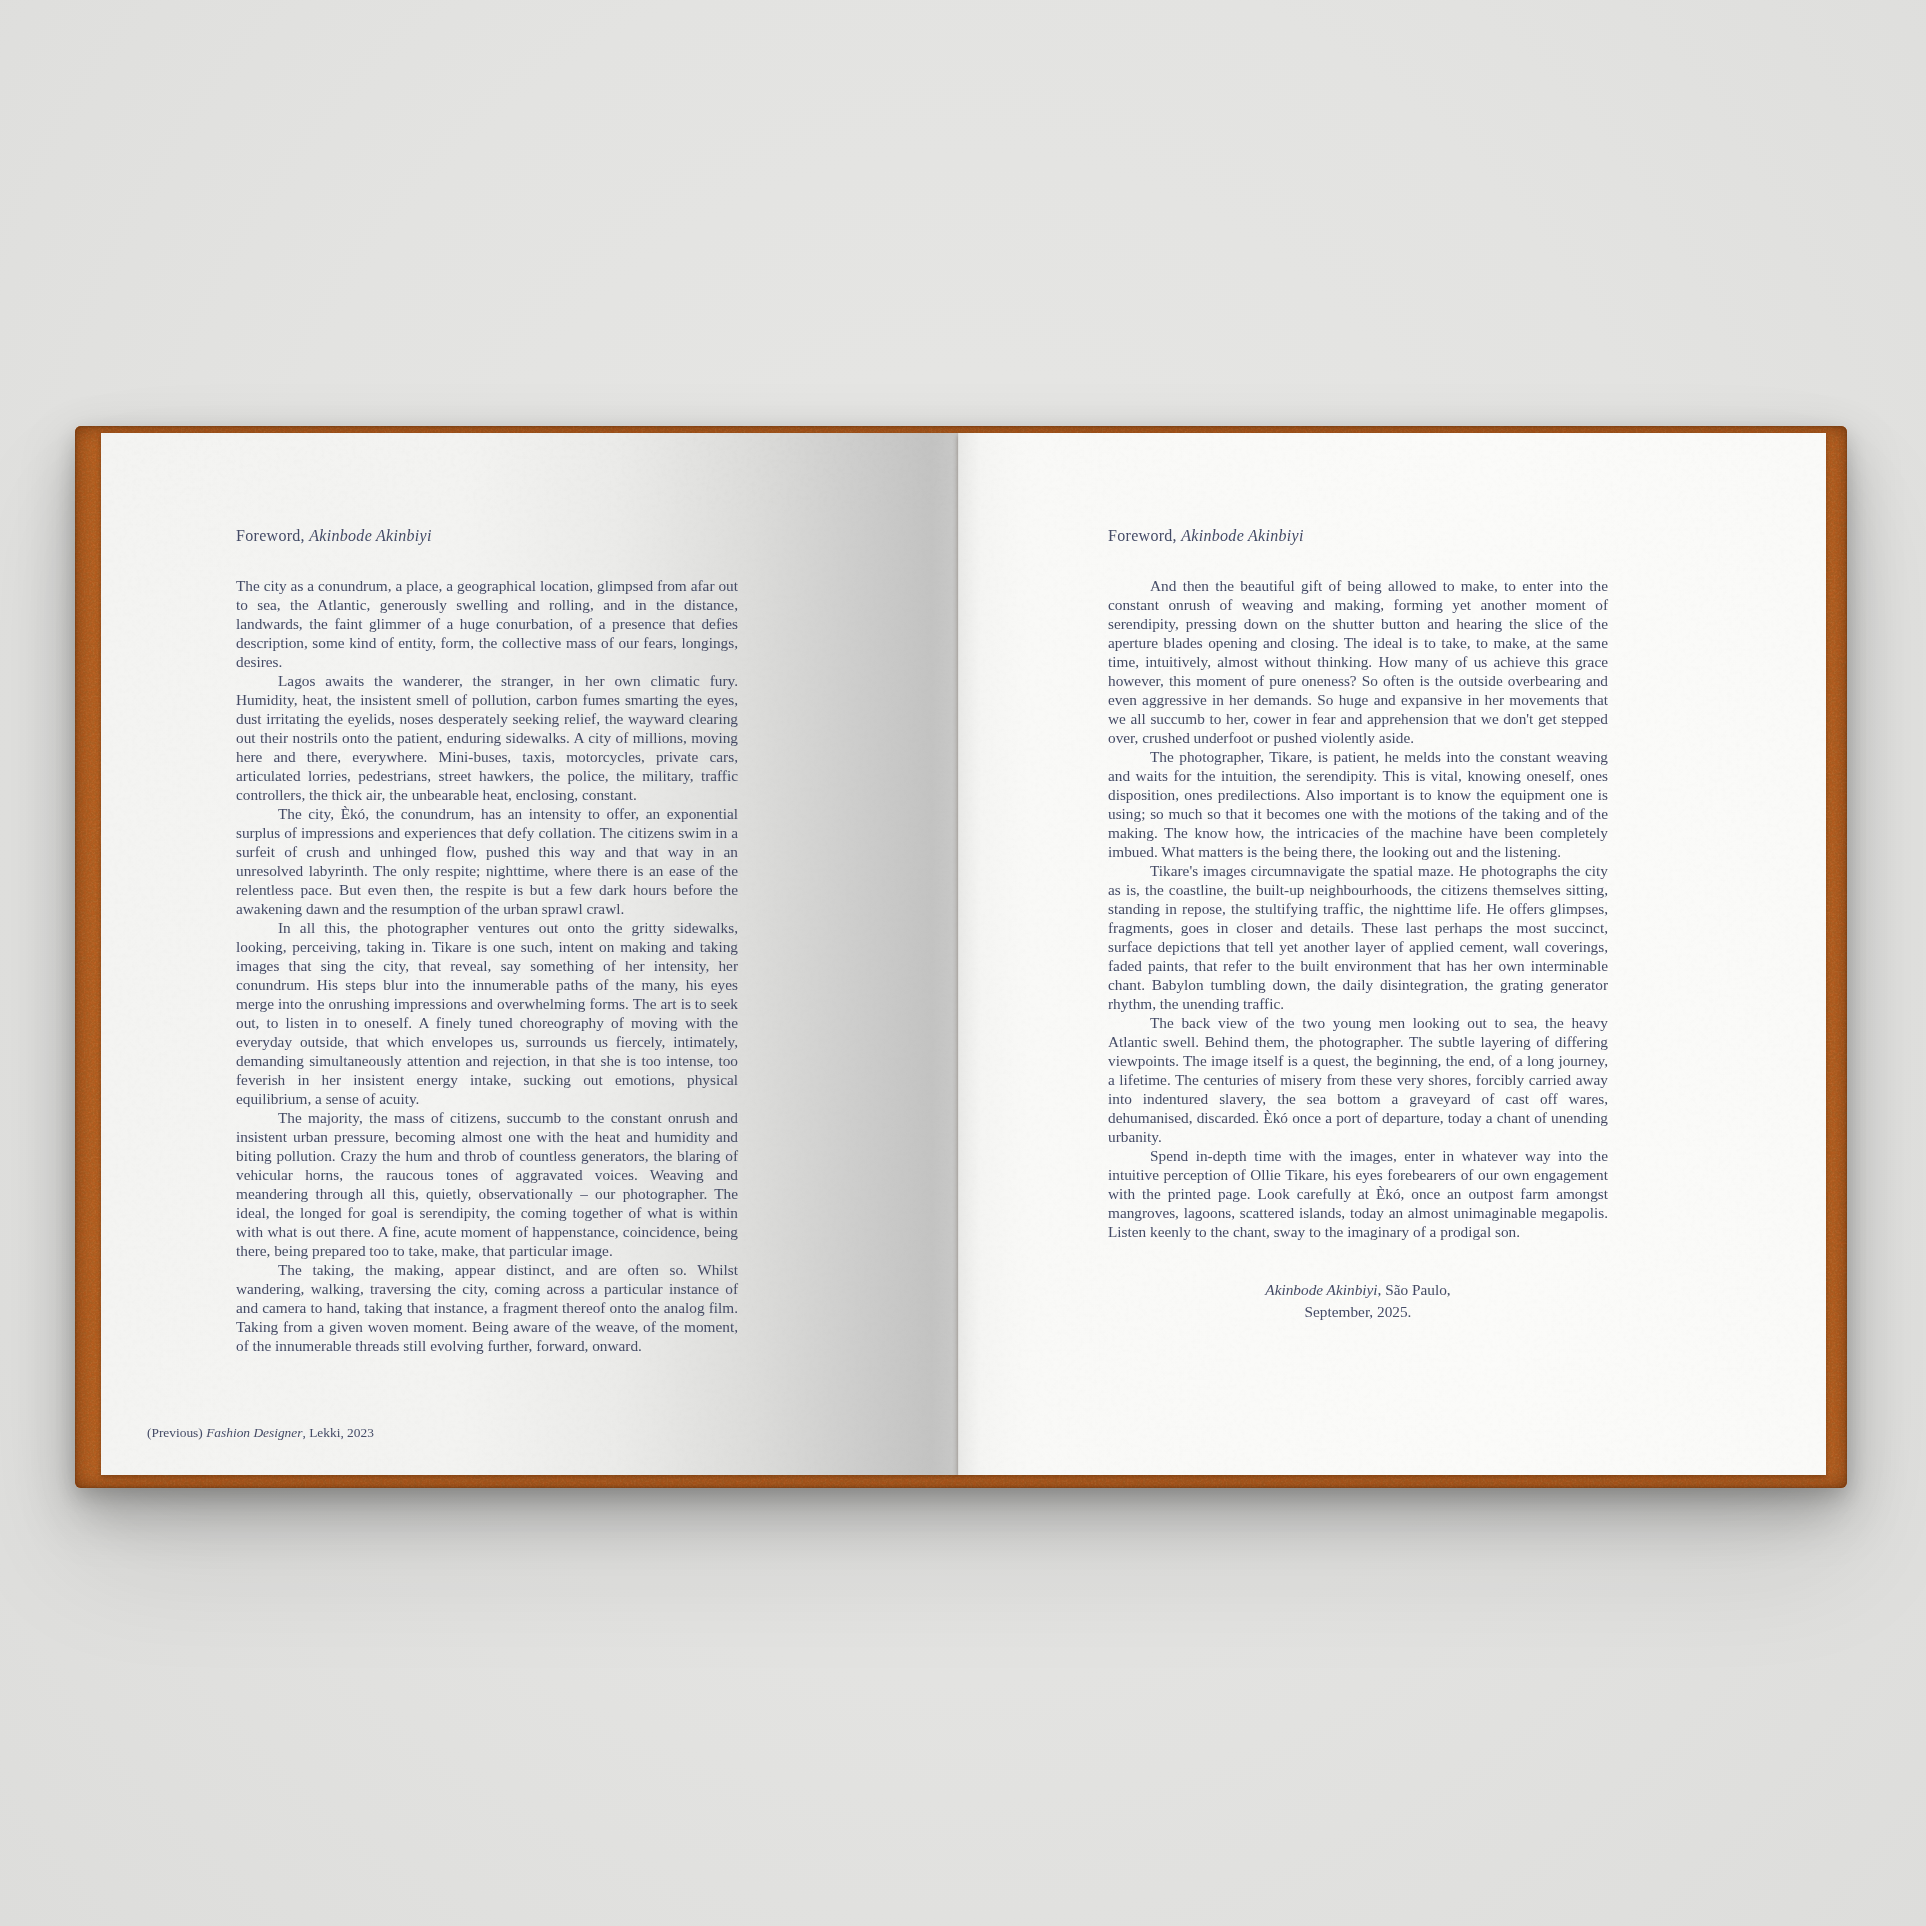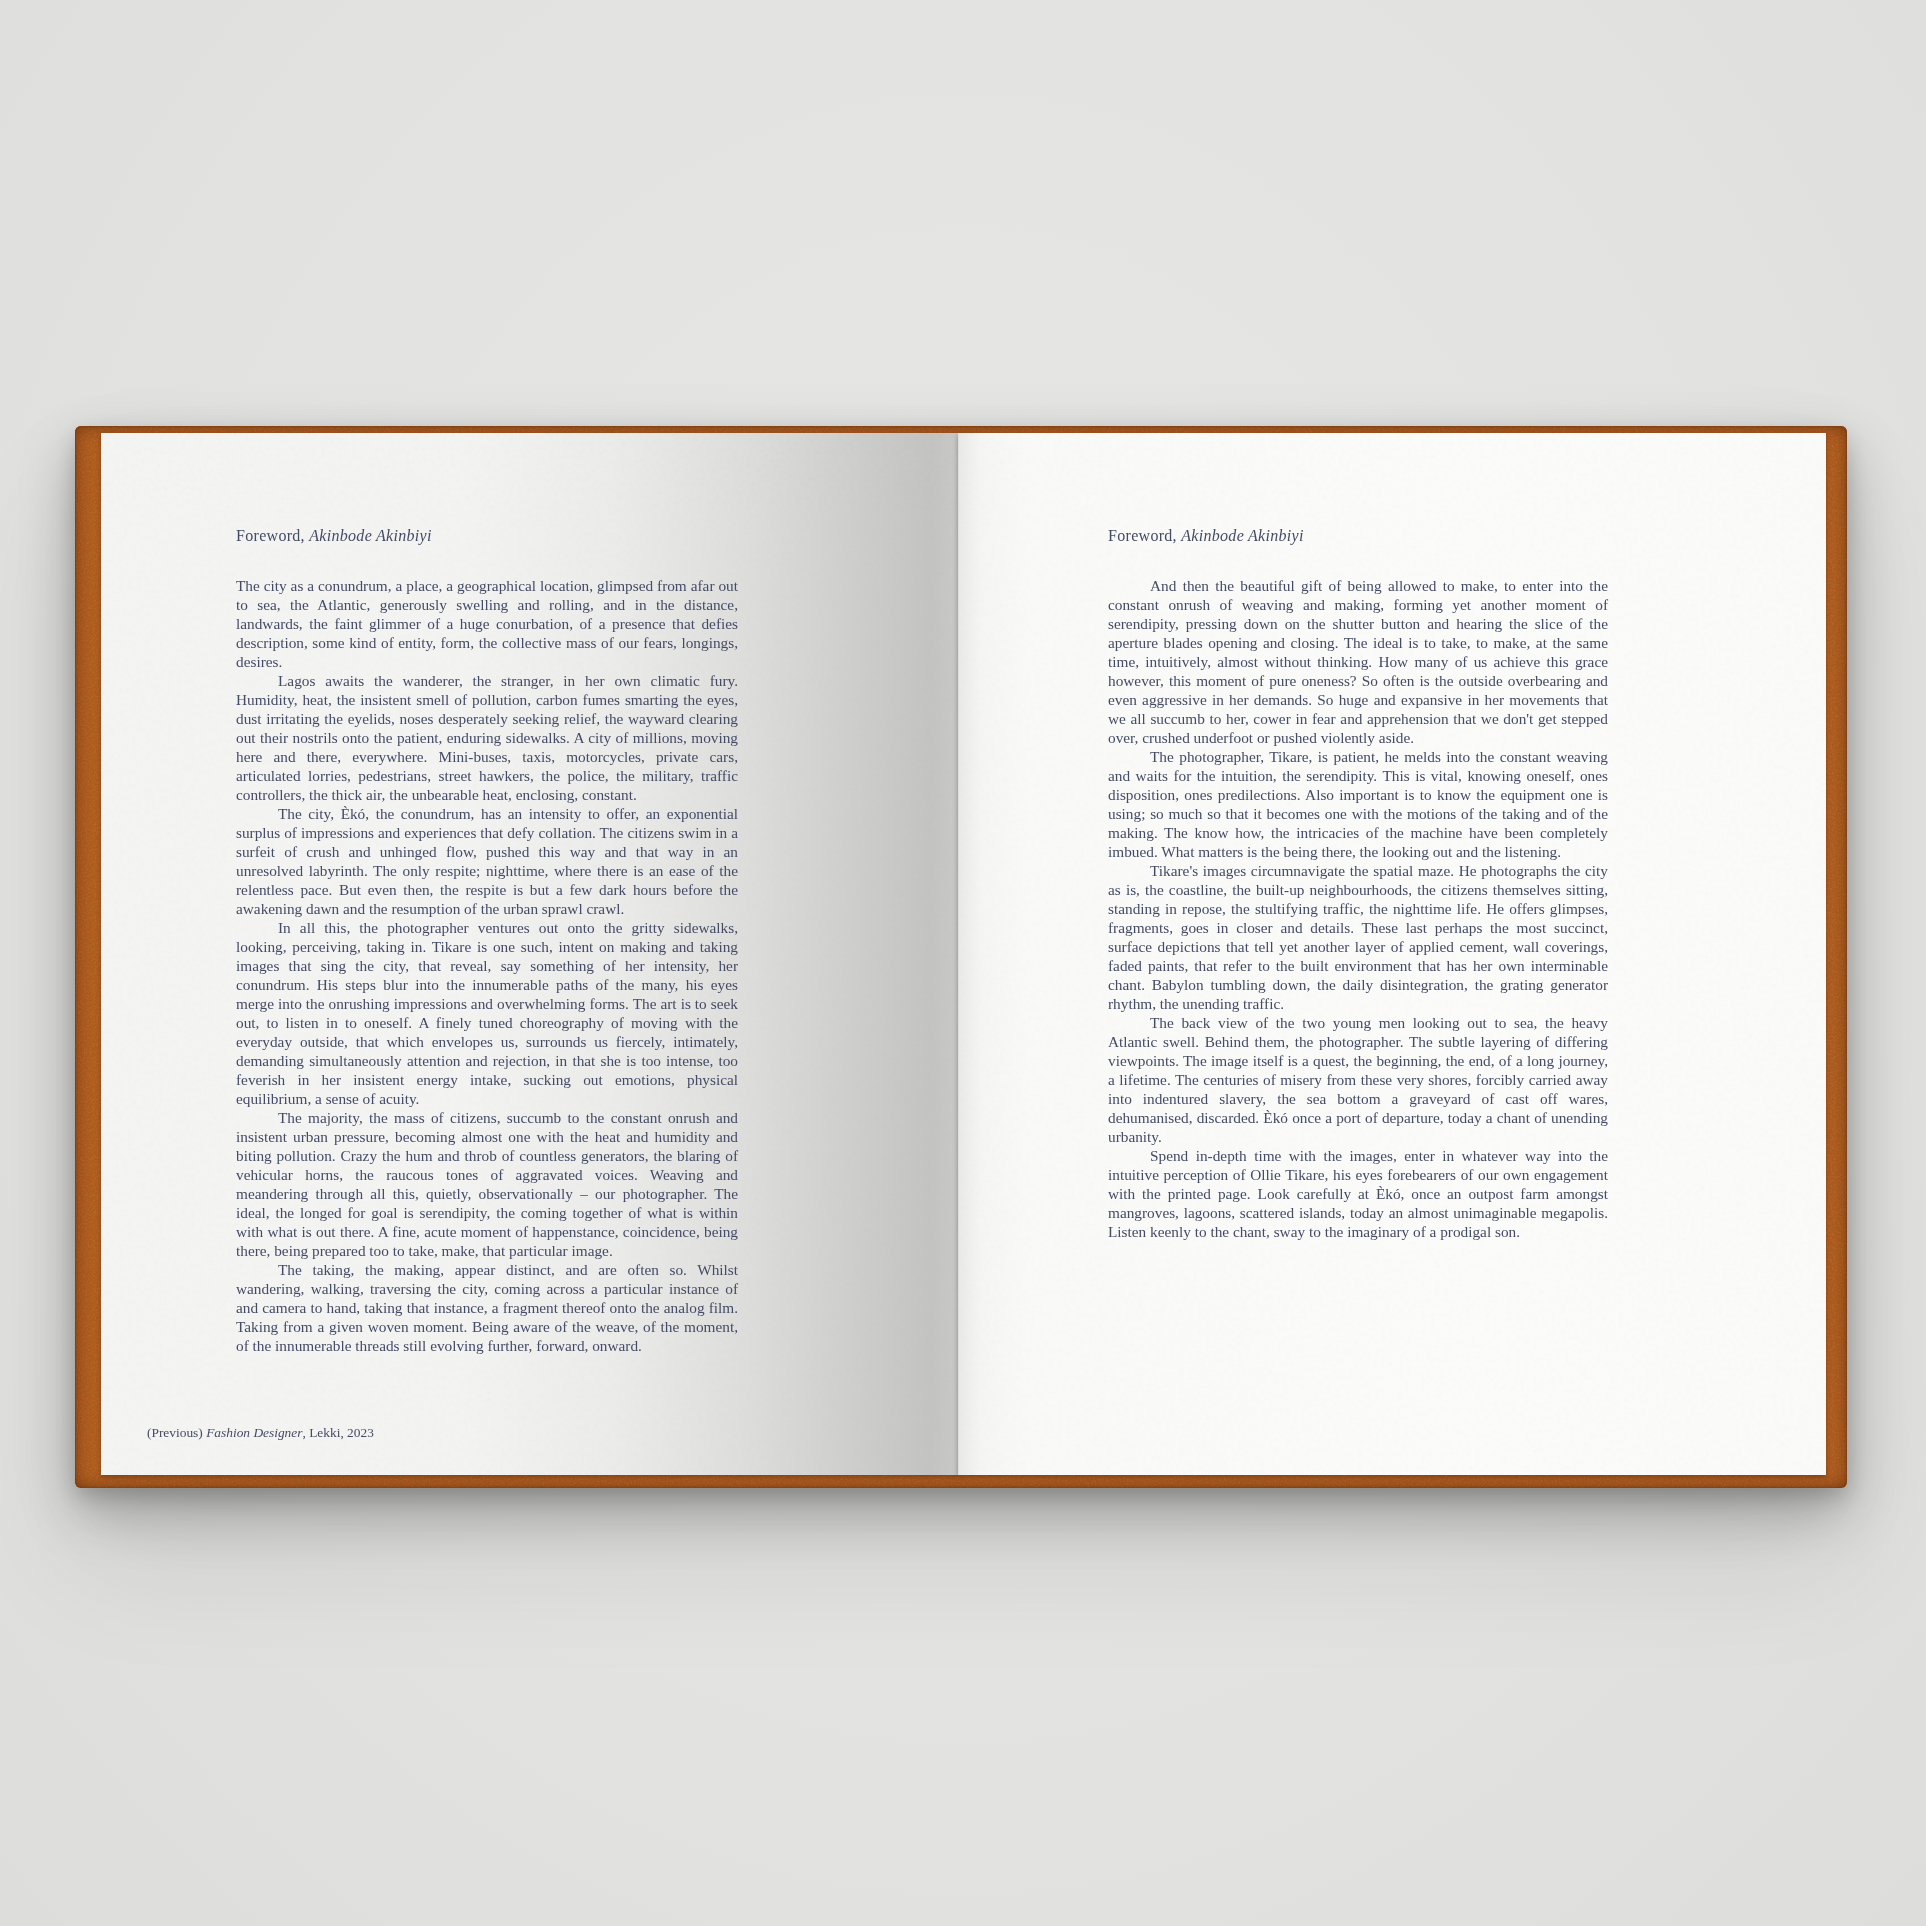--- a/index.html
+++ b/index.html
@@ -127,18 +127,22 @@
       </svg>
       <div class="content">
         <div class="page-header"><span>Foreword, </span><em>Akinbode Akinbiyi</em></div>
         <div class="body-text">
           <p>And then the beautiful gift of being allowed to make, to enter into the constant onrush of weaving and making, forming yet another moment of serendipity, pressing down on the shutter button and hearing the slice of the aperture blades opening and closing. The ideal is to take, to make, at the same time, intuitively, almost without thinking. How many of us achieve this grace however, this moment of pure oneness? So often is the outside overbearing and even aggressive in her demands. So huge and expansive in her movements that we all succumb to her, cower in fear and apprehension that we don't get stepped over, crushed underfoot or pushed violently aside.</p>
           <p>The photographer, Tikare, is patient, he melds into the constant weaving and waits for the intuition, the serendipity. This is vital, knowing oneself, ones disposition, ones predilections. Also important is to know the equipment one is using; so much so that it becomes one with the motions of the taking and of the making. The know how, the intricacies of the machine have been completely imbued. What matters is the being there, the looking out and the listening.</p>
           <p>Tikare's images circumnavigate the spatial maze. He photographs the city as is, the coastline, the built-up neighbourhoods, the citizens themselves sitting, standing in repose, the stultifying traffic, the nighttime life. He offers glimpses, fragments, goes in closer and details. These last perhaps the most succinct, surface depictions that tell yet another layer of applied cement, wall coverings, faded paints, that refer to the built environment that has her own interminable chant. Babylon tumbling down, the daily disintegration, the grating generator rhythm, the unending traffic.</p>
           <p>The back view of the two young men looking out to sea, the heavy Atlantic swell. Behind them, the photographer. The subtle layering of differing viewpoints. The image itself is a quest, the beginning, the end, of a long journey, a lifetime. The centuries of misery from these very shores, forcibly carried away into indentured slavery, the sea bottom a graveyard of cast off wares, dehumanised, discarded. Èkó once a port of departure, today a chant of unending urbanity.</p>
           <p>Spend in-depth time with the images, enter in whatever way into the intuitive perception of Ollie Tikare, his eyes forebearers of our own engagement with the printed page. Look carefully at Èkó, once an outpost farm amongst mangroves, lagoons, scattered islands, today an almost unimaginable megapolis. Listen keenly to the chant, sway to the imaginary of a prodigal son.</p>
         </div>
+        <div class="signature">
+          <div><em>Akinbode Akinbiyi</em><span>, São Paulo,</span></div>
+          <div>September, 2025.</div>
+        </div>
       </div>
     </div>
 
   </div>
 </div>
 
 
 </body></html>

